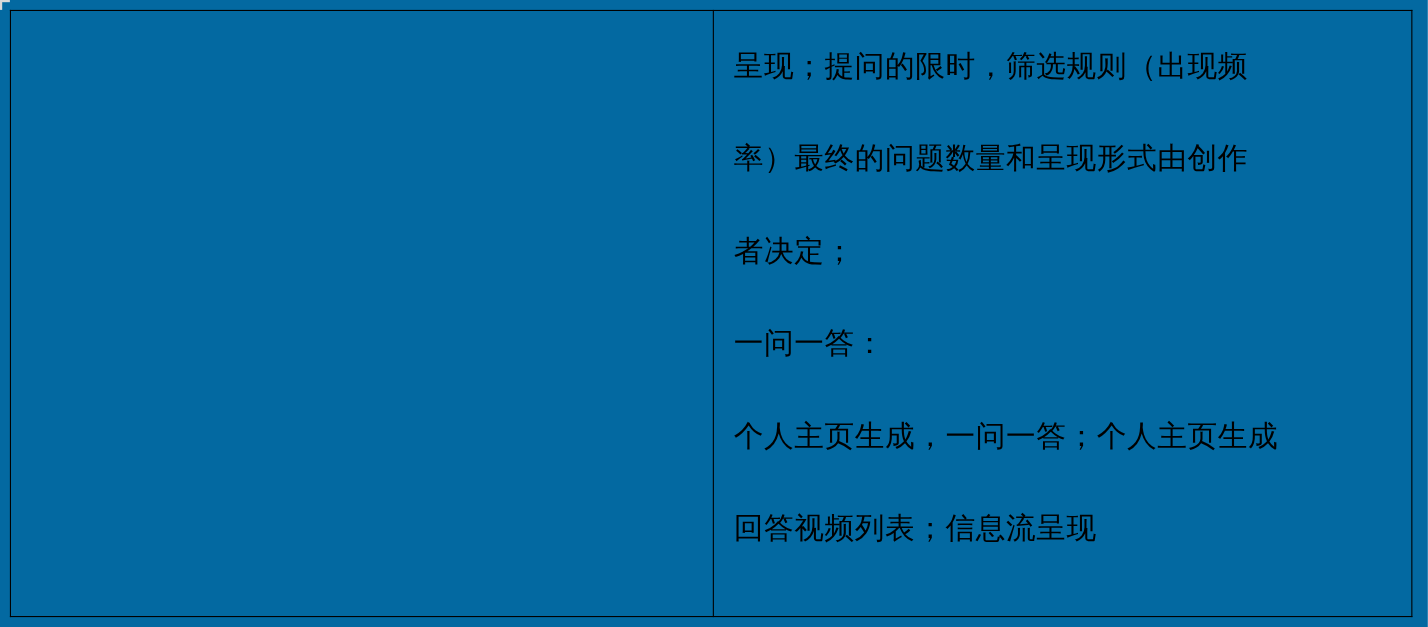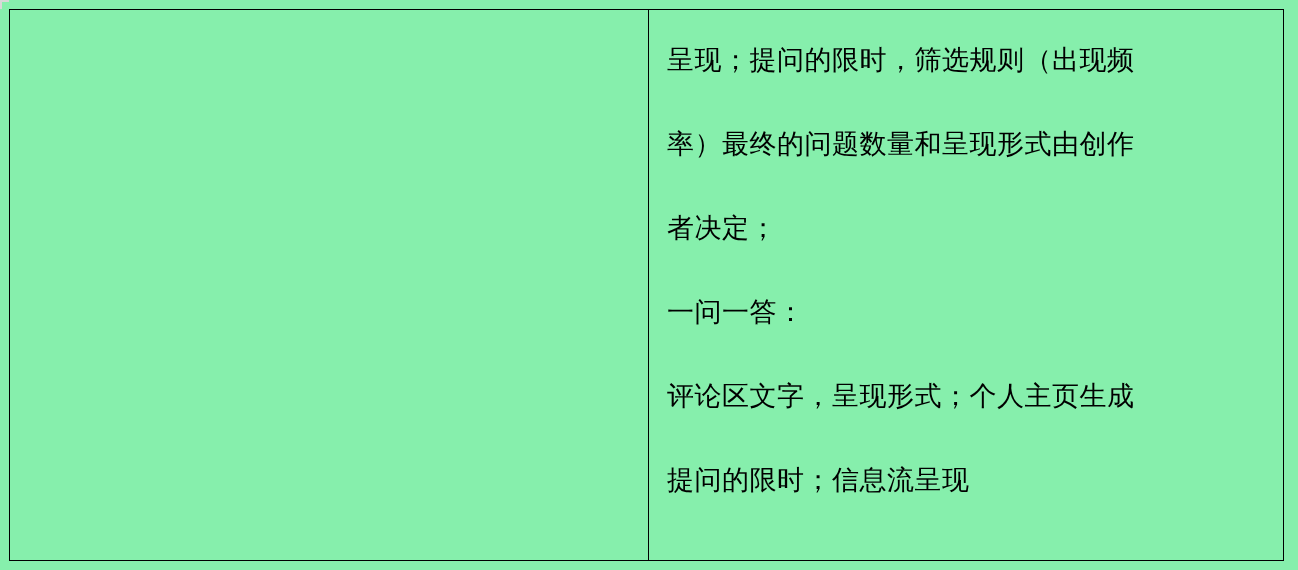--- a/index.html
+++ b/index.html
@@ -11,21 +11,21 @@
     width: 1298px;
     height: 570px;
     font-family: "Liberation Serif", "DejaVu Serif", serif;
     color: #000000;
     overflow: hidden;
   }
   .page {
     position: relative;
     width: 1298px;
     height: 570px;
-    background: #86efac;
+    background: #0369a1;
   }
   
   .doc-table {
     position: absolute;
     left: 9px;
     top: 9px;
     width: 1272px;
     height: 552px;
     border-collapse: collapse;
     table-layout: fixed;
@@ -85,21 +85,21 @@
         <tr>
       <td class="cell-left">
         <div class="cell-inner"></div>
       </td>
       <td class="cell-right">
         <div class="cell-inner">
           <div class="para first">呈现；提问的限时，筛选规则（出现频</div>
           <div class="para">率）最终的问题数量和呈现形式由创作</div>
           <div class="para">者决定；</div>
           <div class="para">一问一答：</div>
-          <div class="para">评论区文字，呈现形式；个人主页生成</div>
-          <div class="para">提问的限时；信息流呈现</div>
+          <div class="para">个人主页生成，一问一答；个人主页生成</div>
+          <div class="para">回答视频列表；信息流呈现</div>
         </div>
       </td>
     </tr>
   </tbody>
     </table>
 
 </div>
 
 </body></html>

